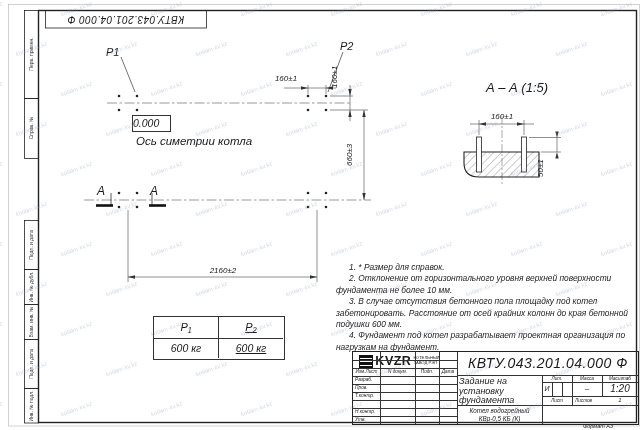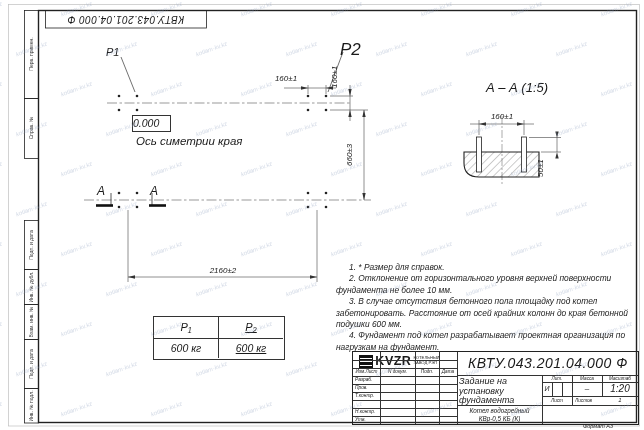--- a/index.html
+++ b/index.html
@@ -192,23 +192,23 @@
       <span>Взам. инв. №</span>
     </div>
   <div class="mlabel" style="left:24px;top:339px;height:49px;">
       <span>Подп. и дата</span>
     </div>
   <div class="mlabel" style="left:24px;top:388px;height:35px;">
       <span>Инв. № подл.</span>
     </div>
 
   <div class="abs it" style="left:106px;top:46px;font-size:11px;">P1</div>
-  <div class="abs it" style="left:340px;top:40px;font-size:17px;">P2</div>
+  <div class="abs it" style="left:340px;top:40px;font-size:11px;">P2</div>
   <div class="level">0.000</div>
-  <div class="abs it" style="left:136px;top:135px;font-size:11.5px;">Ось симетрии края</div>
+  <div class="abs it" style="left:136px;top:135px;font-size:11.5px;">Ось симетрии котла</div>
 
   <div class="hdim" style="left:266px;top:74px;width:40px;">160±1</div>
   <div class="vdim" style="left:340px;top:78px;">160±1</div>
   <div class="vdim" style="left:355px;top:156px;">660±3</div>
   <div class="hdim" style="left:194px;top:266px;width:58px;">2160±2</div>
 
   <div class="abs it ctr" style="left:94px;top:184px;width:14px;font-size:12px;">А</div>
   <div class="abs it ctr" style="left:147px;top:184px;width:14px;font-size:12px;">А</div>
 
   <div class="abs it ctr" style="left:458px;top:80px;width:118px;font-size:13px;">А – А (1:5)</div>

